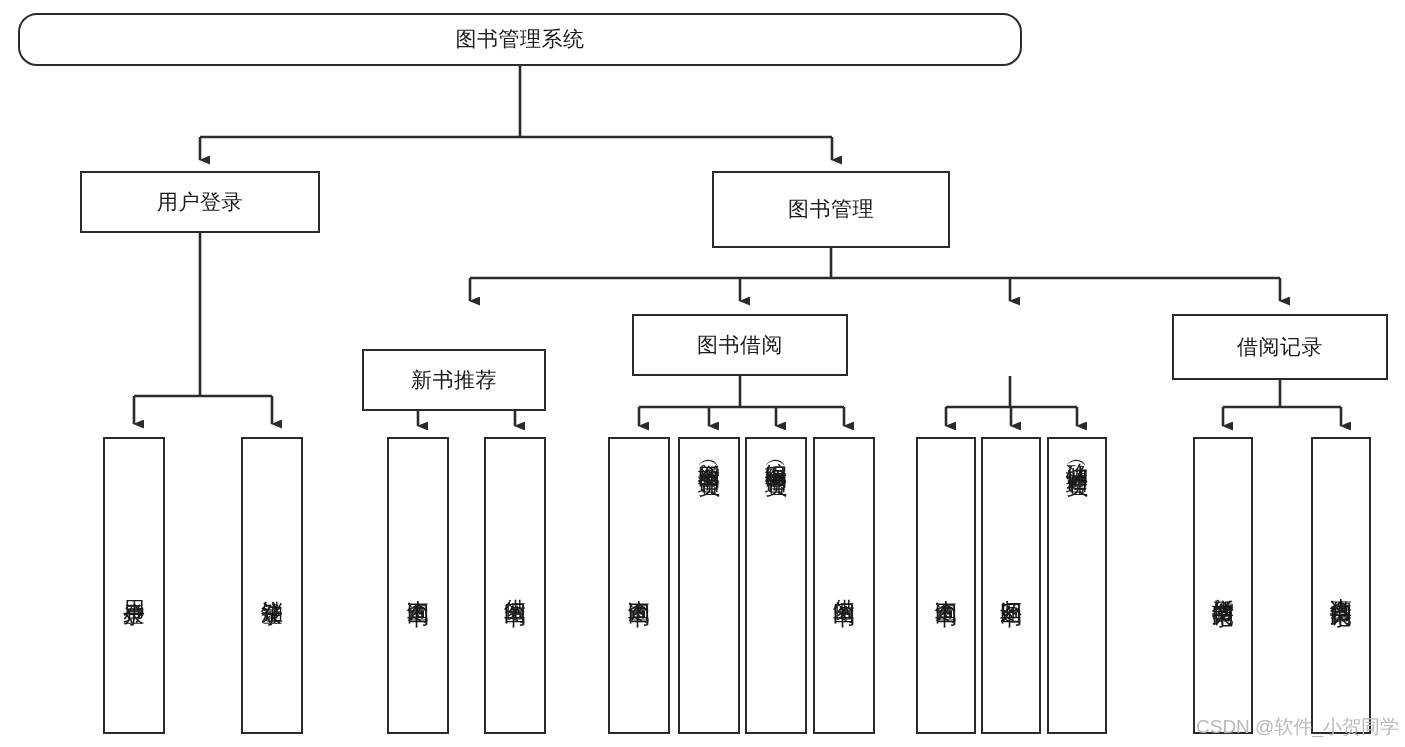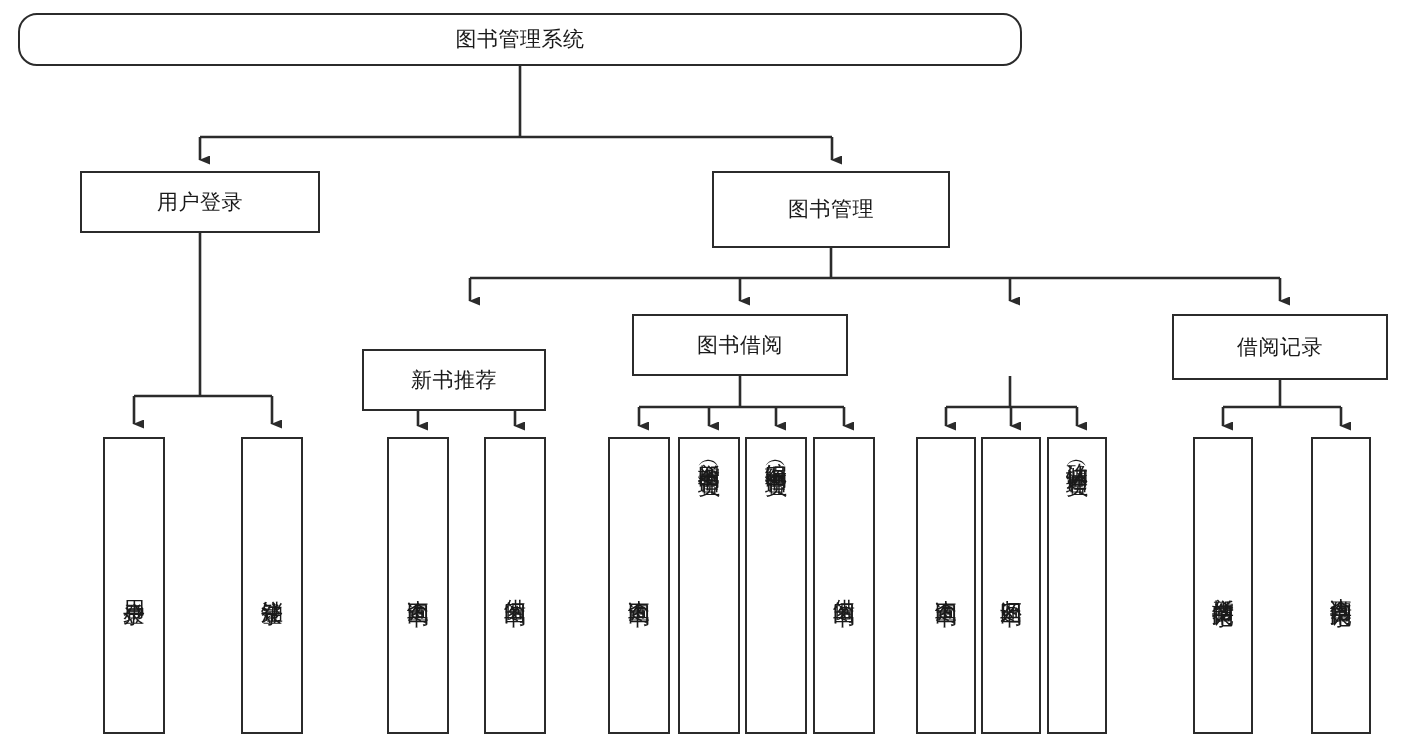--- a/index.html
+++ b/index.html
@@ -196,14 +196,15 @@
     <span class="node-label">确认归还（管理员）</span>
   </div>
 
   <div class="node-box vertical mid" style="left:1193px; top:437px; width:60px; height:297px;">
     <span class="node-label">新增借阅记录</span>
   </div>
   <div class="node-box vertical mid" style="left:1311px; top:437px; width:60px; height:297px;">
     <span class="node-label">查询借阅记录</span>
   </div>
 
+  <div id="watermark">CSDN @软件_小贺同学</div>
 
 </div>
 
 </body></html>

